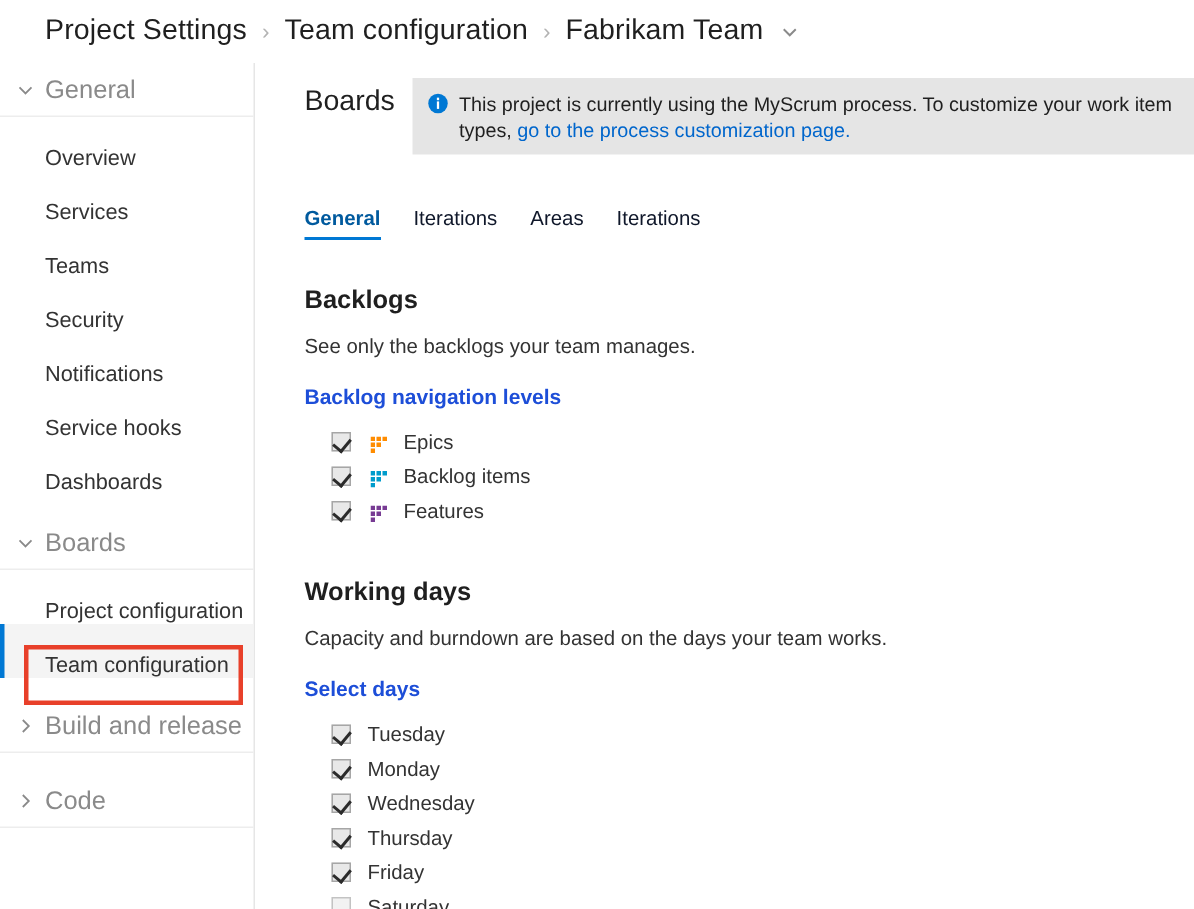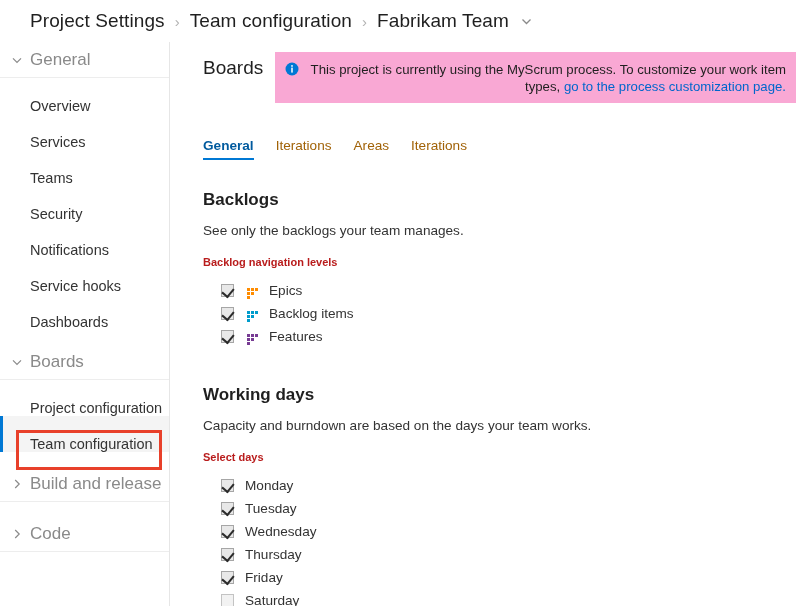--- a/index.html
+++ b/index.html
@@ -123,25 +123,24 @@
     position: absolute;
     left: 33px; top: 15px;
     font-size: 19px;
     color: #1f1f1f;
   }
   .banner {
     position: absolute;
     left: 105px; top: 10px;
     width: 521px;
     min-height: 42px;
-    background: #f9a8d4;
+    background: #e5e5e5;
     display: flex;
     align-items: flex-start;
     padding: 9px 10px 8px 10px;
-    text-align: right;
   }
   .banner-icon {
     flex: 0 0 auto;
     margin-top: 1px;
     margin-right: 7px;
   }
   .banner-text {
     font-size: 13.2px;
     line-height: 17px;
     color: #1f1f1f;
@@ -153,21 +152,21 @@
   .tabs {
     position: absolute;
     left: 33px; top: 96px;
     display: flex;
     align-items: flex-end;
     gap: 0;
   }
   .tab {
     position: relative;
     font-size: 13.6px;
-    color: #a16207;
+    color: #0f172a;
     padding: 0 11px 7px 11px;
     white-space: nowrap;
   }
   .tab:first-child { padding-left: 0; }
   .tab.active {
     color: #005a9e;
     font-weight: bold;
   }
   .tab.active::after {
     content: "";
@@ -189,23 +188,23 @@
     font-weight: bold;
     color: #1f1f1f;
     margin: 0 0 13px 0;
   }
   .sec-desc {
     font-size: 13.6px;
     color: #333333;
     margin: 0 0 18px 0;
   }
   .sec-sublabel {
-    font-size: 11px;
+    font-size: 14px;
     font-weight: bold;
-    color: #b91c1c;
+    color: #1d4ed8;
     margin: 16px 0 11px 0;
   }
   .opt-list { margin: 0; padding: 0; }
   .opt-row {
     display: flex;
     align-items: center;
     height: 23px;
   }
   .cb {
     position: relative;
@@ -421,25 +420,25 @@
     </div>
 
     <div class="section sec-workdays">
       <div class="sec-title">Working days</div>
       <div class="sec-desc">Capacity and burndown are based on the days your team works.</div>
       <div class="sec-sublabel">Select days</div>
 
       <div class="opt-list">
         <div class="opt-row day">
           <span class="cb checked"></span>
+          <span class="opt-label">Tuesday</span>
+        </div>
+        <div class="opt-row day">
+          <span class="cb checked"></span>
           <span class="opt-label">Monday</span>
-        </div>
-        <div class="opt-row day">
-          <span class="cb checked"></span>
-          <span class="opt-label">Tuesday</span>
         </div>
         <div class="opt-row day">
           <span class="cb checked"></span>
           <span class="opt-label">Wednesday</span>
         </div>
         <div class="opt-row day">
           <span class="cb checked"></span>
           <span class="opt-label">Thursday</span>
         </div>
         <div class="opt-row day">

